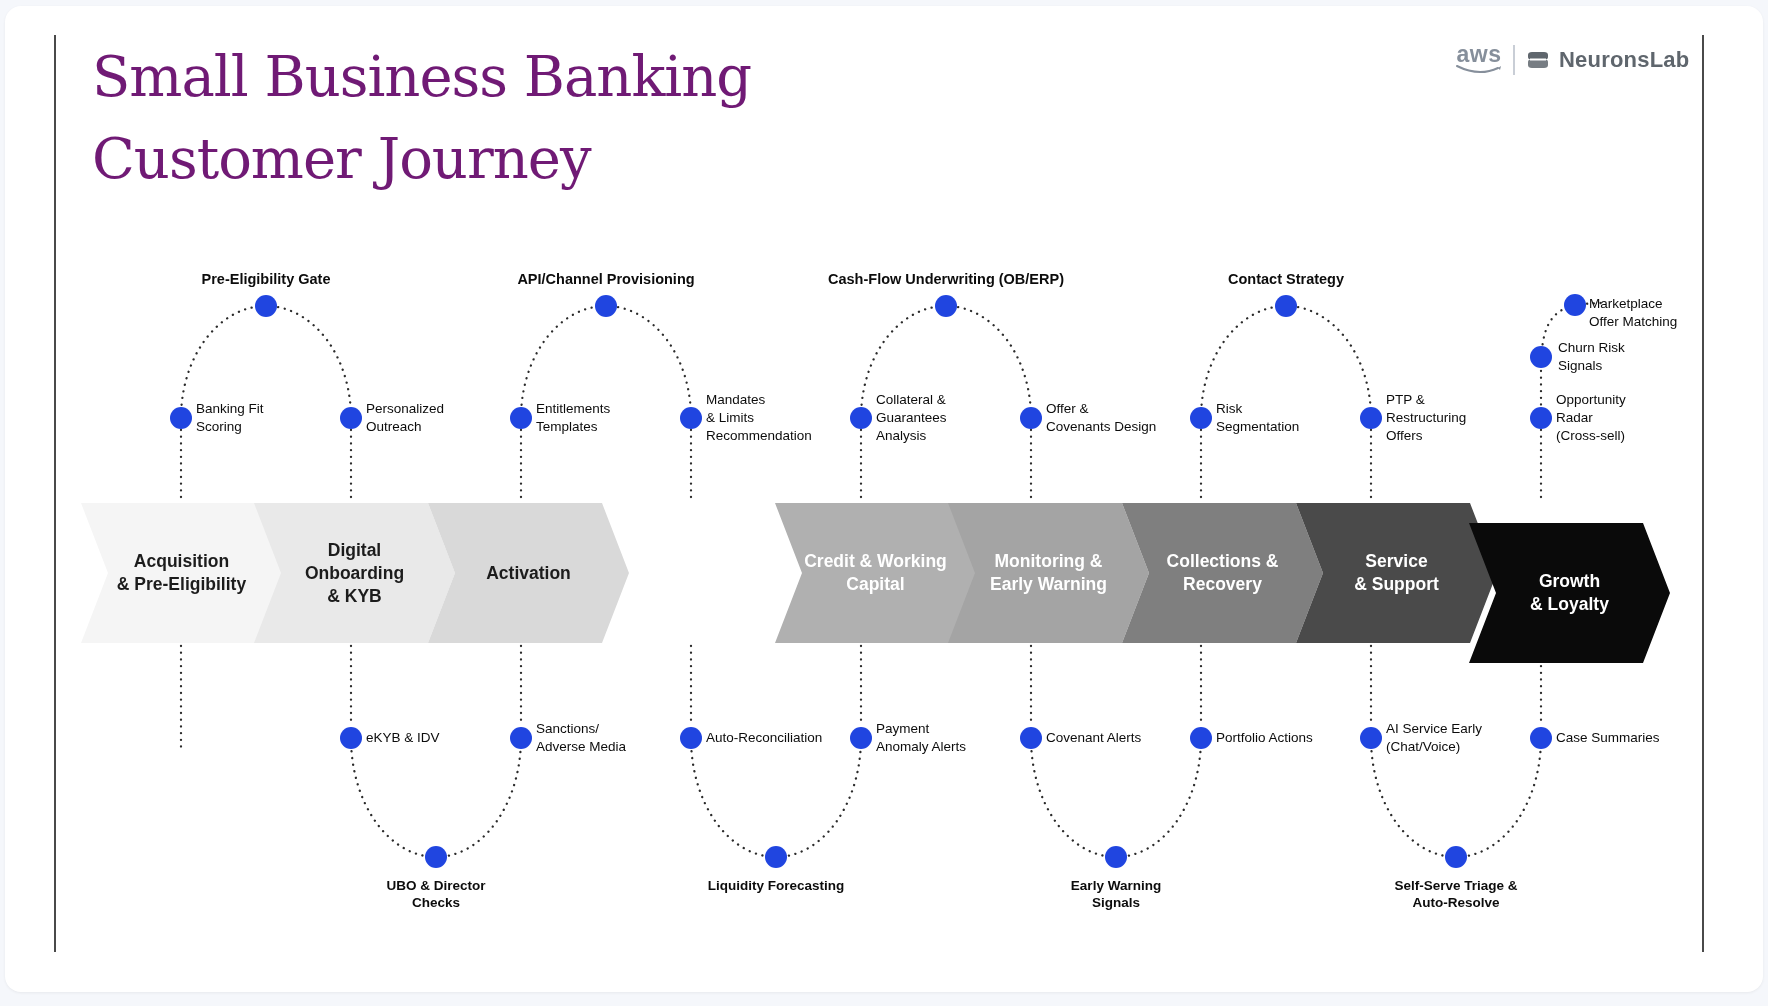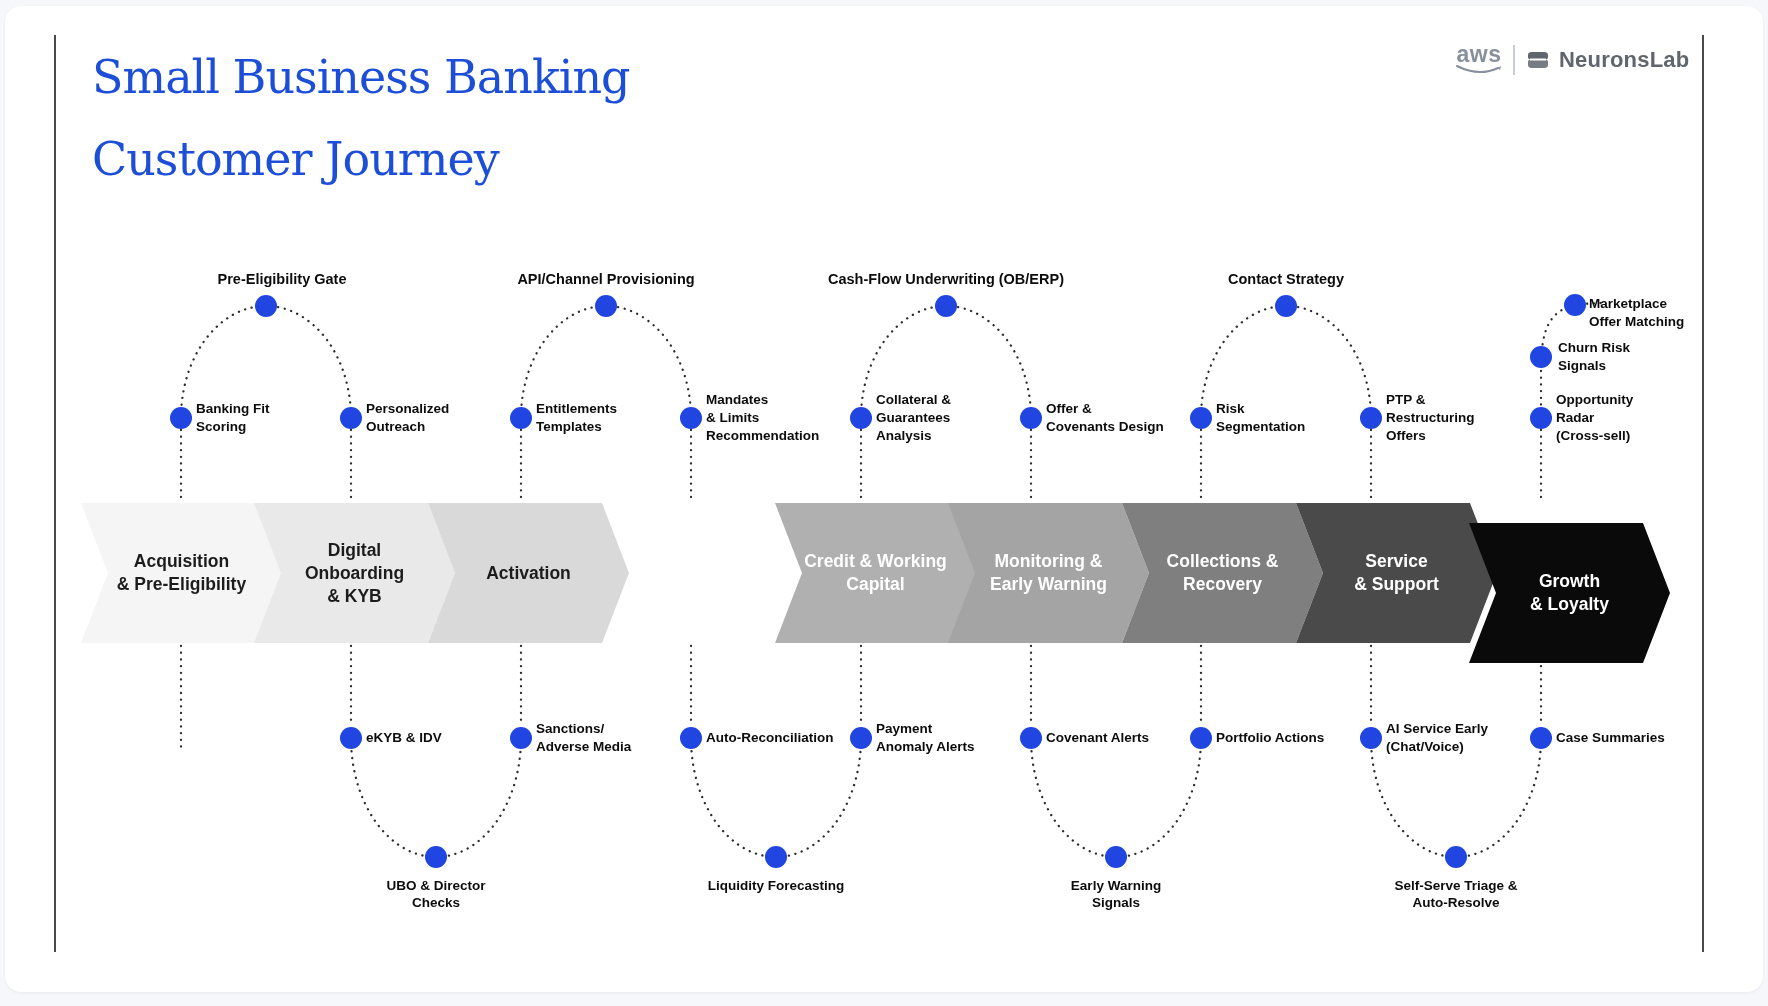--- a/index.html
+++ b/index.html
@@ -3,34 +3,34 @@
 <meta charset="utf-8">
 <style>
   * { margin:0; padding:0; box-sizing:border-box; }
   html,body { width:1768px; height:1006px; background:var(--bg_page,#f5f7fb); font-family:"Liberation Sans", sans-serif; }
   .stage-canvas { position:absolute; left:0; top:0; width:1768px; height:1006px; overflow:hidden; }
   .card { position:absolute; left:5px; top:6px; width:1758px; height:986px; background:#ffffff; border-radius:16px; box-shadow:0 1px 3px rgba(0,0,0,.06); }
   .edge-rule { position:absolute; top:35px; width:2px; height:917px; background:#4a4a4a; }
   .edge-rule.left { left:54px; }
   .edge-rule.right { left:1702px; }
 
-  .page-title { position:absolute; left:92px; top:36px; font-family:"DejaVu Serif", serif; font-weight:500; font-size:46px; line-height:82px; letter-spacing:-1px; color:#1d4ed8; white-space:pre-line; }
+  .page-title { position:absolute; left:92px; top:36px; font-family:"DejaVu Serif", serif; font-weight:500; font-size:56px; line-height:82px; letter-spacing:-1px; color:#701a75; white-space:pre-line; }
 
   .logo-bar { position:absolute; left:1455px; top:40px; height:40px; display:flex; align-items:center; gap:10px; }
   .aws-logo { display:flex; flex-direction:column; align-items:center; color:var(--logo_gray,#868f9b); }
   .aws-word { font-size:23px; font-weight:bold; letter-spacing:0.5px; line-height:20px; }
   .logo-sep { width:2px; height:30px; background:#c9ced6; }
   .partner-logo { display:flex; align-items:center; gap:8px; color:var(--partner_gray,#5f666d);justify-content:center; }
   .partner-name { font-size:22px; font-weight:bold; letter-spacing:0.2px; }
 
   .diagram-svg { position:absolute; left:0; top:0; width:1768px; height:1006px; }
 
   .chevron { position:absolute; top:503px; height:140px; width:201px; display:flex; align-items:center; justify-content:center; text-align:center; font-weight:bold; font-size:17.5px; line-height:23px; white-space:pre-line; clip-path:polygon(0 0, 174px 0, 201px 50%, 174px 100%, 0 100%, 27px 50%); }
 
-  .pt-label { position:absolute; transform:translateY(-50%); font-weight:bold; font-size:13.5px; line-height:18px; color:#0c0c0c; white-space:pre-line; }
+  .pt-label { position:absolute; transform:translateY(-50%); font-weight:normal; font-size:13.5px; line-height:18px; color:#0c0c0c; white-space:pre-line; }
   .apex-label { position:absolute; transform:translate(-50%,-100%); font-weight:bold; font-size:14.5px; line-height:18px; color:#0c0c0c; white-space:pre; text-align:center; }
   .uapex-label { position:absolute; transform:translateX(-50%); font-weight:bold; font-size:13.5px; line-height:17px; color:#0c0c0c; white-space:pre-line; text-align:center; }
 </style>
 </head>
 <body>
 
 <div class="stage-canvas">
   <div class="card"></div>
   <div class="edge-rule left"></div>
   <div class="edge-rule right"></div>
@@ -137,21 +137,21 @@
 Capital</div>
   <div class="chevron" style="left: 948px; background: rgb(164, 164, 164); color: rgb(255, 255, 255);">Monitoring &amp;
 Early Warning</div>
   <div class="chevron" style="left: 1122px; background: rgb(127, 127, 127); color: rgb(255, 255, 255);">Collections &amp;
 Recovery</div>
   <div class="chevron" style="left: 1296px; background: rgb(74, 74, 74); color: rgb(255, 255, 255);">Service
 &amp; Support</div>
   <div class="chevron" style="left: 1469px; background: rgb(10, 10, 10); color: rgb(255, 255, 255); margin-top: 20px;">Growth
 &amp; Loyalty</div>
 
-  <div class="apex-label" style="left:282px;  top:288px">Pre-Eligibility Gate</div>
+  <div class="apex-label" style="left:266px;  top:288px">Pre-Eligibility Gate</div>
   <div class="apex-label" style="left:606px;  top:288px">API/Channel Provisioning</div>
   <div class="apex-label" style="left:946px;  top:288px">Cash-Flow Underwriting (OB/ERP)</div>
   <div class="apex-label" style="left:1286px; top:288px">Contact Strategy</div>
 
   <div class="pt-label" style="left:196px;  top:418px">Banking Fit
 Scoring</div>
   <div class="pt-label" style="left:366px;  top:418px">Personalized
 Outreach</div>
   <div class="pt-label" style="left:536px;  top:418px">Entitlements
 Templates</div>

